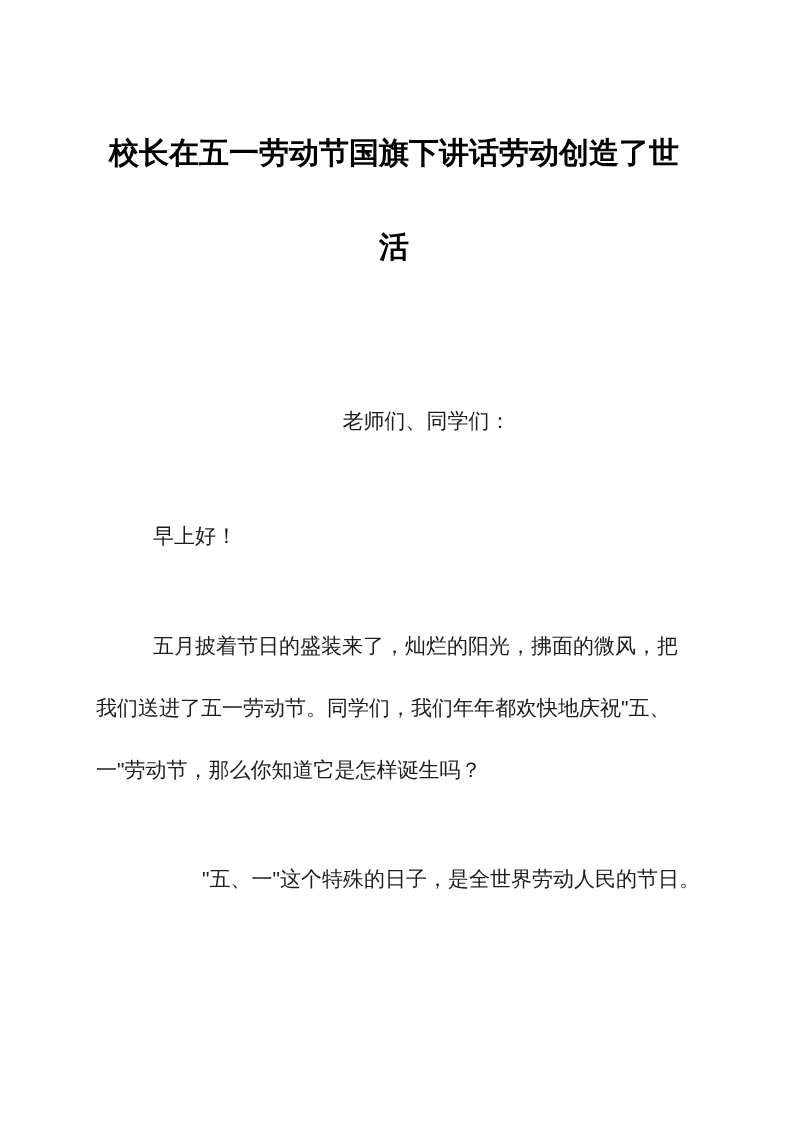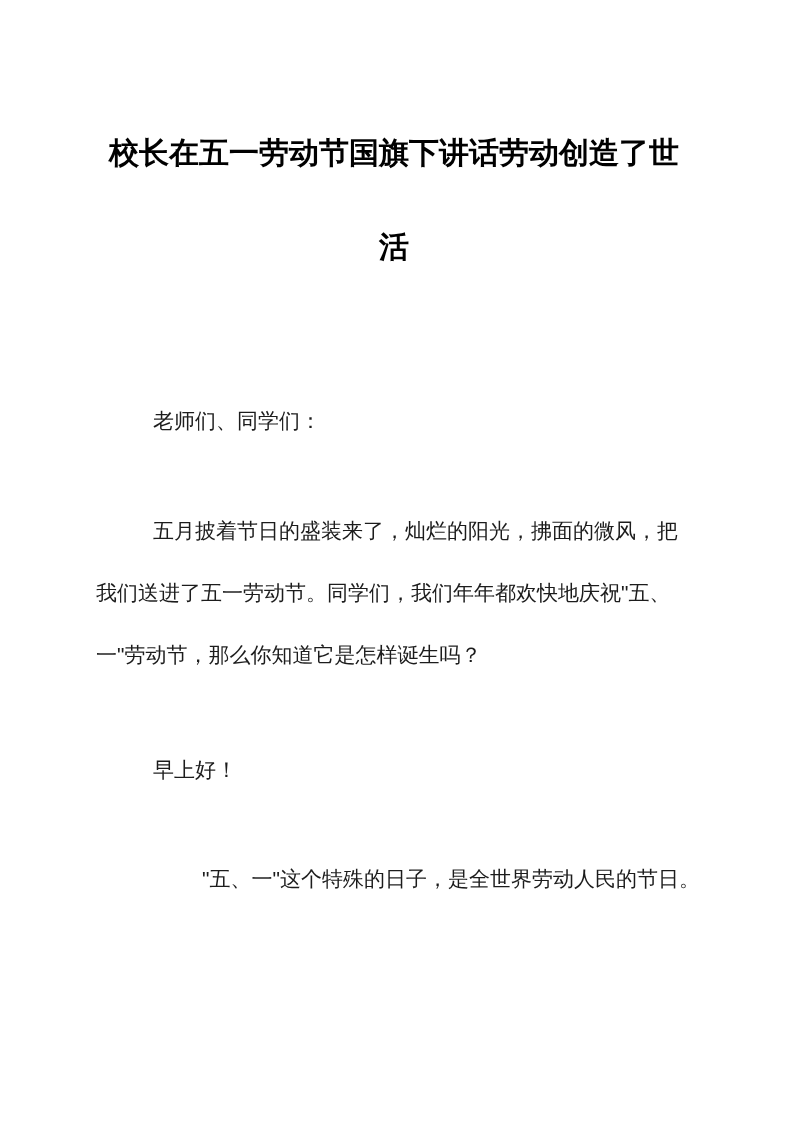--- a/index.html
+++ b/index.html
@@ -34,21 +34,21 @@
     margin: 0 88px 0 96px;
     font-size: 21px;
     line-height: 62px;
     color: #1c1c1c;
     font-weight: normal;
   }
   .para {
     margin: 0;
     padding: 0;
   }
-  .para-1 { margin-top: 96px; }
+  .para-1 { margin-top: 96px; text-align: center; }
   .para-2 { margin-top: 53px; }
   .para-3 { margin-top: 48px; }
   .para-4 { margin-top: 47px; }
   .line {
     display: block;
     white-space: nowrap;
   }
   .indent-2 { padding-left: 57px; }
   .indent-5 { padding-left: 106px; }
 </style>
@@ -61,28 +61,28 @@
     <span class="title-line">校长在五一劳动节国旗下讲话劳动创造了世</span>
     <span class="title-line">活</span>
   </h1>
 
   <div class="doc-body">
 
     <p class="para para-1">
       <span class="line indent-2">老师们、同学们：</span>
     </p>
 
+    <p class="para para-2">
+      <span class="line indent-2">早上好！</span>
+    </p>
+
     <p class="para para-3">
       <span class="line indent-2">五月披着节日的盛装来了，灿烂的阳光，拂面的微风，把</span>
       <span class="line">我们送进了五一劳动节。同学们，我们年年都欢快地庆祝"五、</span>
       <span class="line">一"劳动节，那么你知道它是怎样诞生吗？</span>
-    </p>
-
-    <p class="para para-2">
-      <span class="line indent-2">早上好！</span>
     </p>
 
     <p class="para para-4">
       <span class="line indent-5">"五、一"这个特殊的日子，是全世界劳动人民的节日。</span>
     </p>
 
   </div>
 
 </div>
 

